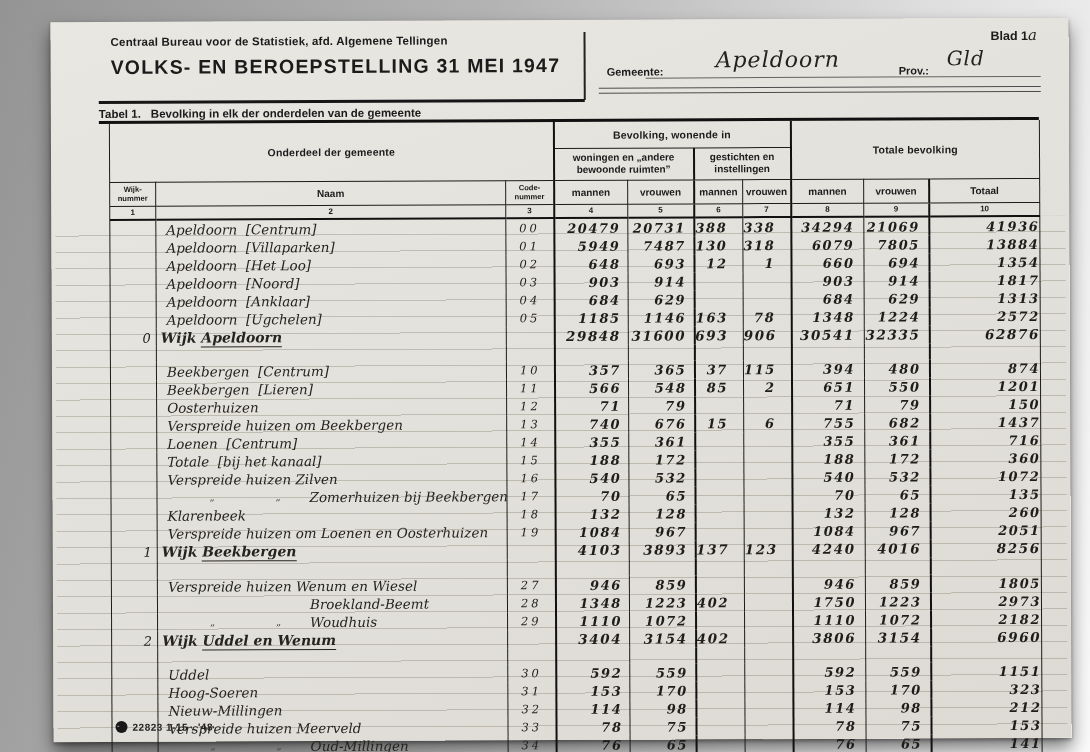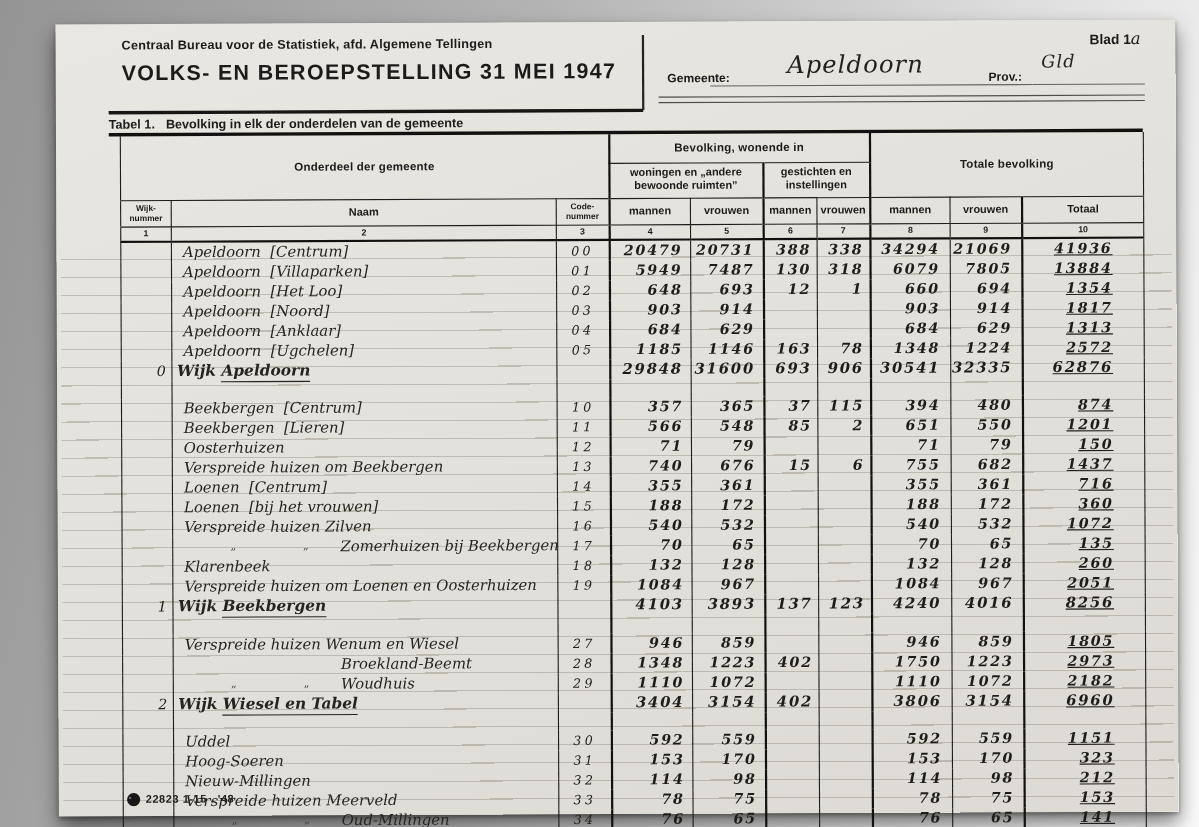--- a/index.html
+++ b/index.html
@@ -15,21 +15,21 @@
   
   .bureau{position:absolute;left:60px;top:14px;font-size:11.5px;font-weight:bold;letter-spacing:.2px;}
   .title{position:absolute;left:60px;top:34px;font-size:19.5px;font-weight:bold;letter-spacing:1.2px;}
   .vline{position:absolute;left:533px;top:12px;width:1.6px;height:68px;background:#222;}
   .blad{position:absolute;left:940px;top:8px;font-size:12.5px;font-weight:bold;}
   .blad .suffix{font-family:"DejaVu Serif",serif;font-style:italic;font-weight:normal;font-size:15px;}
   .gem-label{position:absolute;left:556px;top:46px;font-size:11px;font-weight:bold;}
   .gem-value{position:absolute;left:665px;top:28px;font-size:22px;letter-spacing:1px;}
   .gem-line{position:absolute;left:595px;top:58px;width:293px;height:1.2px;background:#66625c;}
   .prov-label{position:absolute;left:848px;top:46px;font-size:11px;font-weight:bold;}
-  .prov-value{position:absolute;left:896px;top:28px;font-size:16px;letter-spacing:1px;}
+  .prov-value{position:absolute;left:896px;top:28px;font-size:20px;letter-spacing:1px;}
   .prov-line{position:absolute;left:888px;top:58px;width:102px;height:1.2px;background:#66625c;}
   .dblline1{position:absolute;left:548px;top:68px;width:442px;height:1px;background:#4c4c4c;}
   .dblline2{position:absolute;left:548px;top:73px;width:442px;height:1px;background:#4c4c4c;}
   .heavyrule{position:absolute;left:48px;top:79px;width:486px;height:2.6px;background:#161616;}
   .caption{position:absolute;left:48px;top:86px;font-size:11.5px;font-weight:bold;}
   .caption .cap-text{margin-left:10px;}
   .cap-underline{position:absolute;left:48px;top:99px;width:940px;height:2.6px;background:#111;}
 
   
   .ruling{position:absolute;left:4px;top:198px;width:1010px;height:509px;
@@ -63,24 +63,24 @@
   .d{position:absolute;top:3px;font-family:"DejaVu Serif",serif;font-size:10px;color:#3a3832;}
   .d1{left:52px;} .d2{left:118px;}
   tr.total .nm,tr.total .wprefix,tr.total .uline{font-size:14px;font-weight:bold;}
   tr.total td.name{padding-left:4px;}
   .uline{border-bottom:1.6px solid #26241f;padding-bottom:1px;}
   td.code{font-family:"DejaVu Serif",serif;font-style:italic;font-size:11.5px;color:#24221e;
     text-align:center;letter-spacing:3px;padding-bottom:2px;}
   td.num{font-family:"DejaVu Serif",serif;font-style:italic;font-weight:bold;font-size:13px;
     color:#1f1d1a;text-align:right;letter-spacing:1.6px;padding-bottom:1px;}
   td.num.c4,td.num.c5{padding-right:7px;}
-  td.num.c6,td.num.c7{padding-right:5px;margin-left:44px;}
+  td.num.c6,td.num.c7{padding-right:15px;margin-left:44px;}
   td.num.c8{padding-right:9px;}
   td.num.c9{padding-right:8px;margin-top:12px;}
-  td.num.c10{padding-right:28px;text-decoration:underline;}
+  td.num.c10{}
   tr.total td.num{font-size:13.5px;}
 
   
   .footer{position:absolute;left:62px;top:699px;display:flex;align-items:center;gap:5px;}
   .cbs-logo{width:12px;height:12px;border-radius:50%;background:#181818;position:relative;}
   .cbs-logo::after{content:"◦◦";position:absolute;left:1.5px;top:2.2px;font-size:5px;color:#d8d6d0;letter-spacing:-1px;}
   .print-code{font-size:10px;font-weight:bold;color:#222;letter-spacing:.5px;}
 </style>
 </head>
 <body>
@@ -306,21 +306,21 @@
             <td class="num c4 bR">355</td>
             <td class="num c5 bRM">361</td>
             <td class="num c6 bR"></td>
             <td class="num c7 bRT"></td>
             <td class="num c8 bR">355</td>
             <td class="num c9 bRM">361</td>
             <td class="num c10">716</td>
           </tr>
           <tr class="data">
             <td class="c1 bR wijk"></td>
-            <td class="c2 bR name"><span class="nm">Loenen  [bij het vrouwen]</span></td>
+            <td class="c2 bR name"><span class="nm">Totale  [bij het kanaal]</span></td>
             <td class="c3 bRT code">15</td>
             <td class="num c4 bR">188</td>
             <td class="num c5 bRM">172</td>
             <td class="num c6 bR"></td>
             <td class="num c7 bRT"></td>
             <td class="num c8 bR">188</td>
             <td class="num c9 bRM">172</td>
             <td class="num c10">360</td>
           </tr>
           <tr class="data">
@@ -426,21 +426,21 @@
             <td class="num c4 bR">1110</td>
             <td class="num c5 bRM">1072</td>
             <td class="num c6 bR"></td>
             <td class="num c7 bRT"></td>
             <td class="num c8 bR">1110</td>
             <td class="num c9 bRM">1072</td>
             <td class="num c10">2182</td>
           </tr>
           <tr class="data total">
             <td class="c1 bR wijk">2</td>
-            <td class="c2 bR name"><span class="wprefix">Wijk </span><span class="uline">Wiesel en Tabel</span></td>
+            <td class="c2 bR name"><span class="wprefix">Wijk </span><span class="uline">Uddel en Wenum</span></td>
             <td class="c3 bRT code"></td>
             <td class="num c4 bR">3404</td>
             <td class="num c5 bRM">3154</td>
             <td class="num c6 bR">402</td>
             <td class="num c7 bRT"></td>
             <td class="num c8 bR">3806</td>
             <td class="num c9 bRM">3154</td>
             <td class="num c10">6960</td>
           </tr>
           <tr class="gapline">

